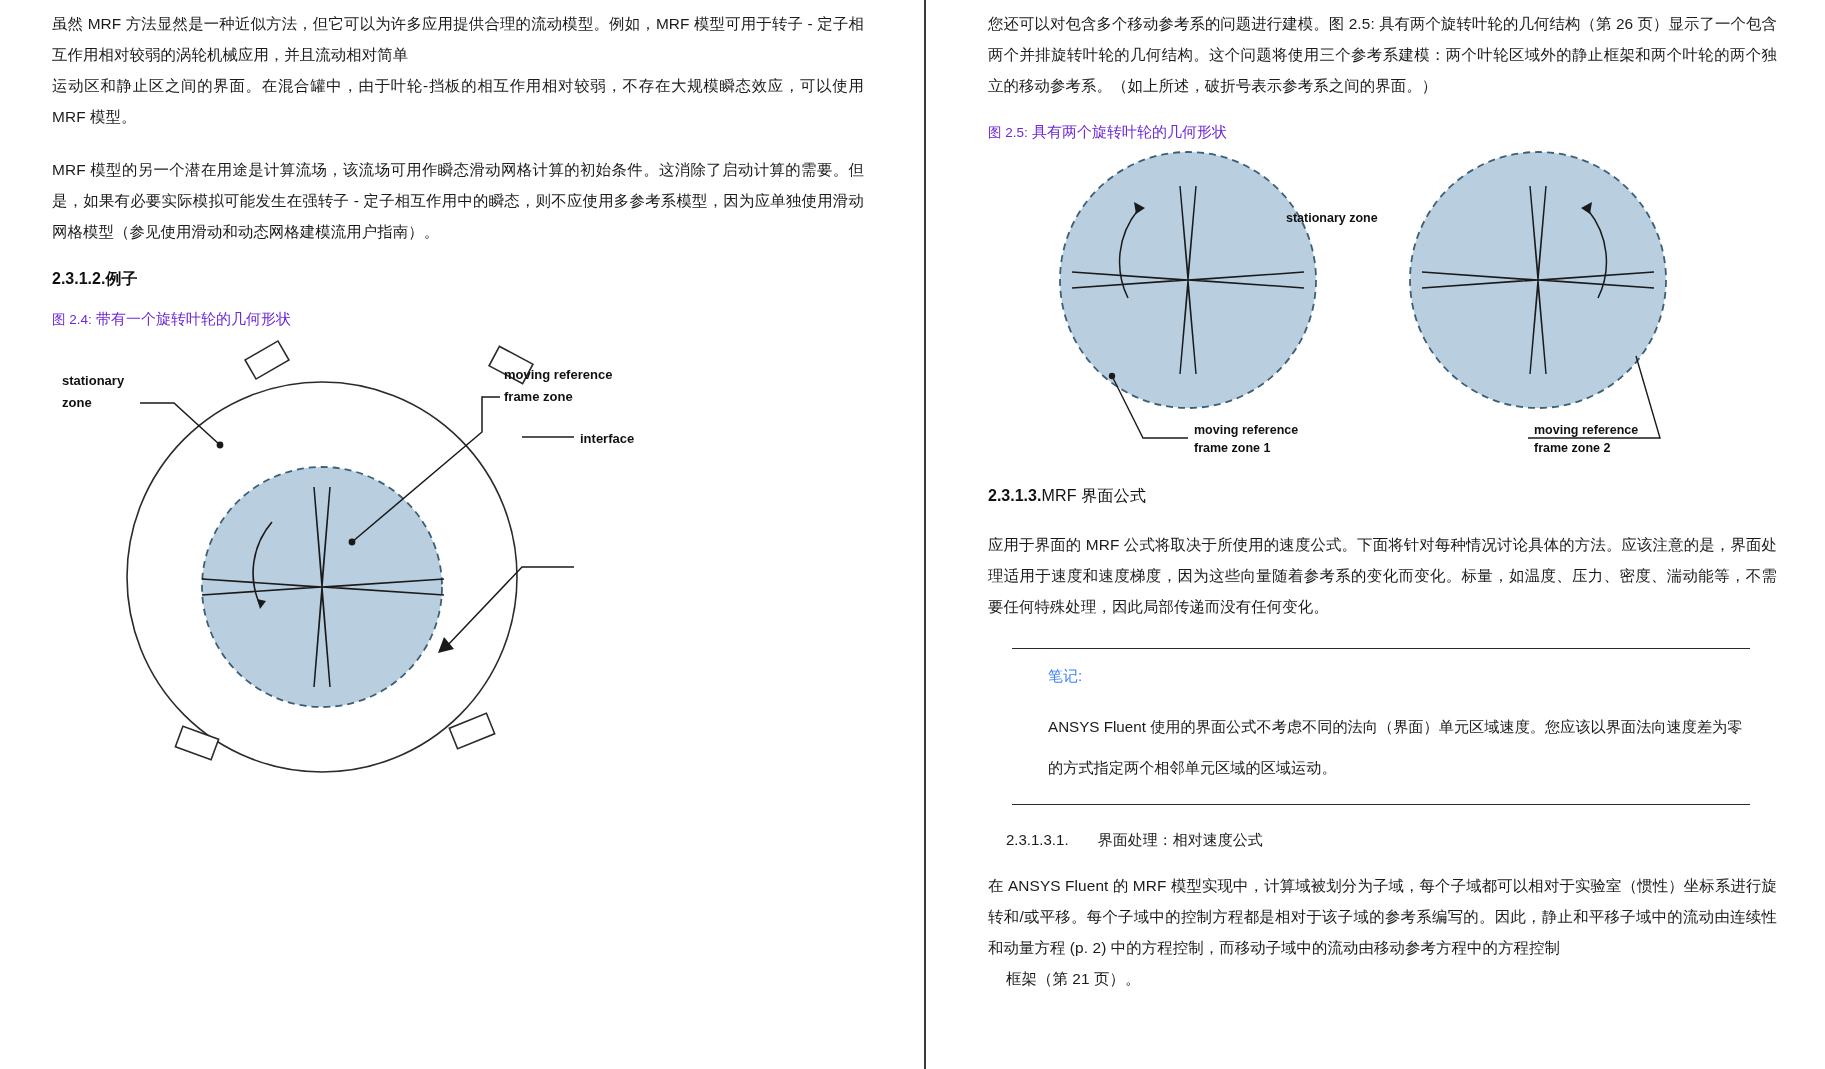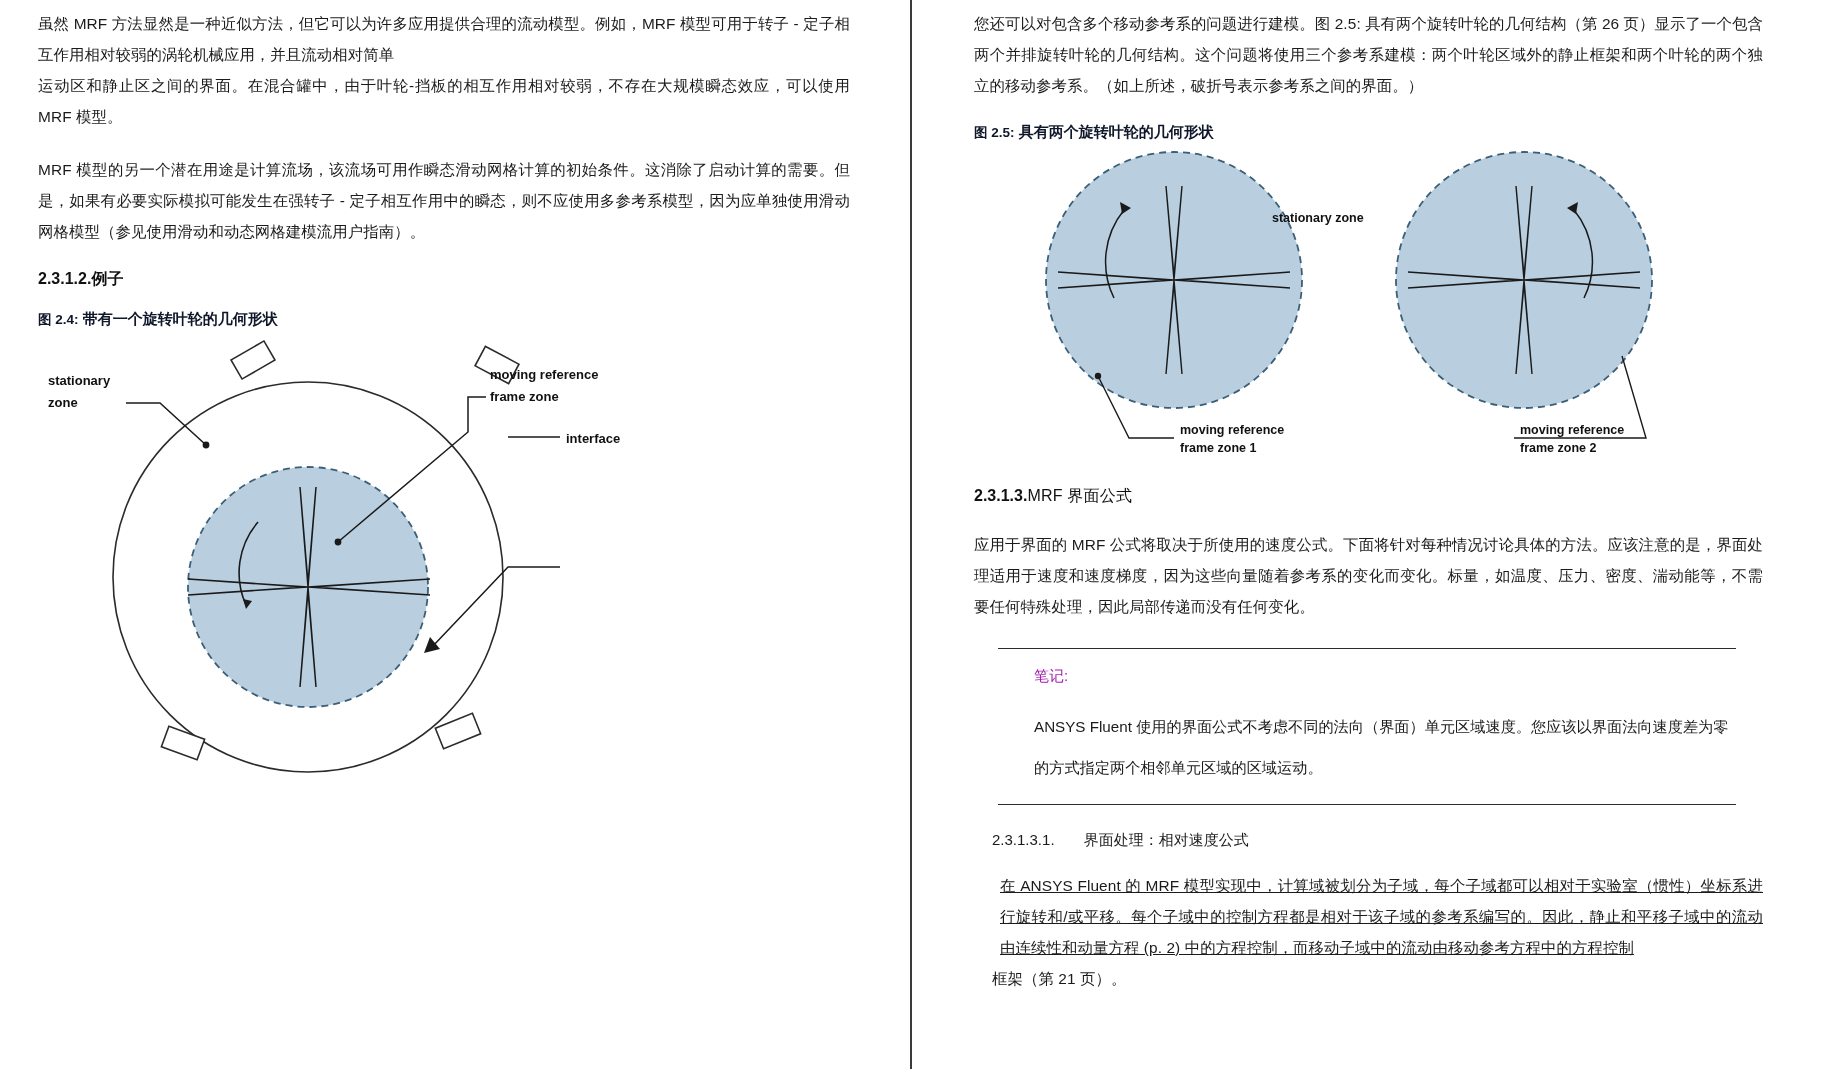--- a/index.html
+++ b/index.html
@@ -13,20 +13,21 @@
     font-family: "Liberation Sans", "DejaVu Sans", sans-serif;
     color: #1a1a1a;
     overflow: hidden;
     position: relative;
   }
   .page {
     display: flex;
     width: 1825px;
     height: 886px;
     box-sizing: border-box;
+    padding-left: 14px;
   }
   .col {
     position: relative;
     box-sizing: border-box;
   }
   .col-left {
     width: 910px;
     padding: 8px 60px 0 38px;
   }
   .col-divider {
@@ -52,23 +53,23 @@
     font-size: 16px;
     font-weight: bold;
     margin: 4px 0 20px 0;
     color: #111;
     letter-spacing: 0.2px;
   }
   h3.sec-head .num { letter-spacing: 0px; }
   h3.sec-head .ttl { font-weight: bold; }
   h4.fig-cap {
     font-size: 15px;
-    font-weight: bold;
+    font-weight: normal;
     margin: 10px 0 8px 0;
-    color: #0f172a;
+    color: #6d28d9;
   }
   h4.fig-cap .cnum { font-size: 13.5px; }
   .sub-head {
     font-size: 15px;
     margin: 10px 0 20px 0;
     color: #1b1b1b;
   }
   .sub-head .num { font-weight: normal; }
   .sub-head .ttl { font-weight: normal; margin-left: 25px; }
 
@@ -82,21 +83,21 @@
     height: 1px;
     background: #2b2b2b;
     width: 100%;
   }
   .note-inner {
     padding: 18px 0 16px 36px;
   }
   .note-label {
     font-size: 15px;
     margin: 0 0 20px 0;
-    color: #a21caf;
+    color: #3b82f6;
   }
   .note-text {
     font-size: 15.2px;
     line-height: 41px;
     margin: 0;
     color: #1b1b1b;
   }
 
   
   .figure-wrap { position: relative; }
@@ -246,17 +247,17 @@
         <p class="note-text">ANSYS Fluent 使用的界面公式不考虑不同的法向（界面）单元区域速度。您应该以界面法向速度差为零的方式指定两个相邻单元区域的区域运动。</p>
       </div>
       <div class="note-rule"></div>
     </div>
 
     <div class="sub-head" style="margin-left:18px;">
       <span class="num">2.3.1.3.1.</span>
       <span class="ttl">界面处理：相对速度公式</span>
     </div>
 
-    <p class="body-text" style="margin-left:26px;margin-bottom:0;text-decoration:underline;">在 ANSYS Fluent 的 MRF 模型实现中，计算域被划分为子域，每个子域都可以相对于实验室（惯性）坐标系进行旋转和/或平移。每个子域中的控制方程都是相对于该子域的参考系编写的。因此，静止和平移子域中的流动由连续性和动量方程 (p. 2) 中的方程控制，而移动子域中的流动由移动参考方程中的方程控制</p>
+    <p class="body-text" style="margin-left:0;margin-bottom:0;">在 ANSYS Fluent 的 MRF 模型实现中，计算域被划分为子域，每个子域都可以相对于实验室（惯性）坐标系进行旋转和/或平移。每个子域中的控制方程都是相对于该子域的参考系编写的。因此，静止和平移子域中的流动由连续性和动量方程 (p. 2) 中的方程控制，而移动子域中的流动由移动参考方程中的方程控制</p>
     <p class="body-text" style="margin-left:18px;margin-bottom:0;text-align:left;">框架（第 21 页）。</p>
   </div>
 
 </div>
 
 </body></html>

